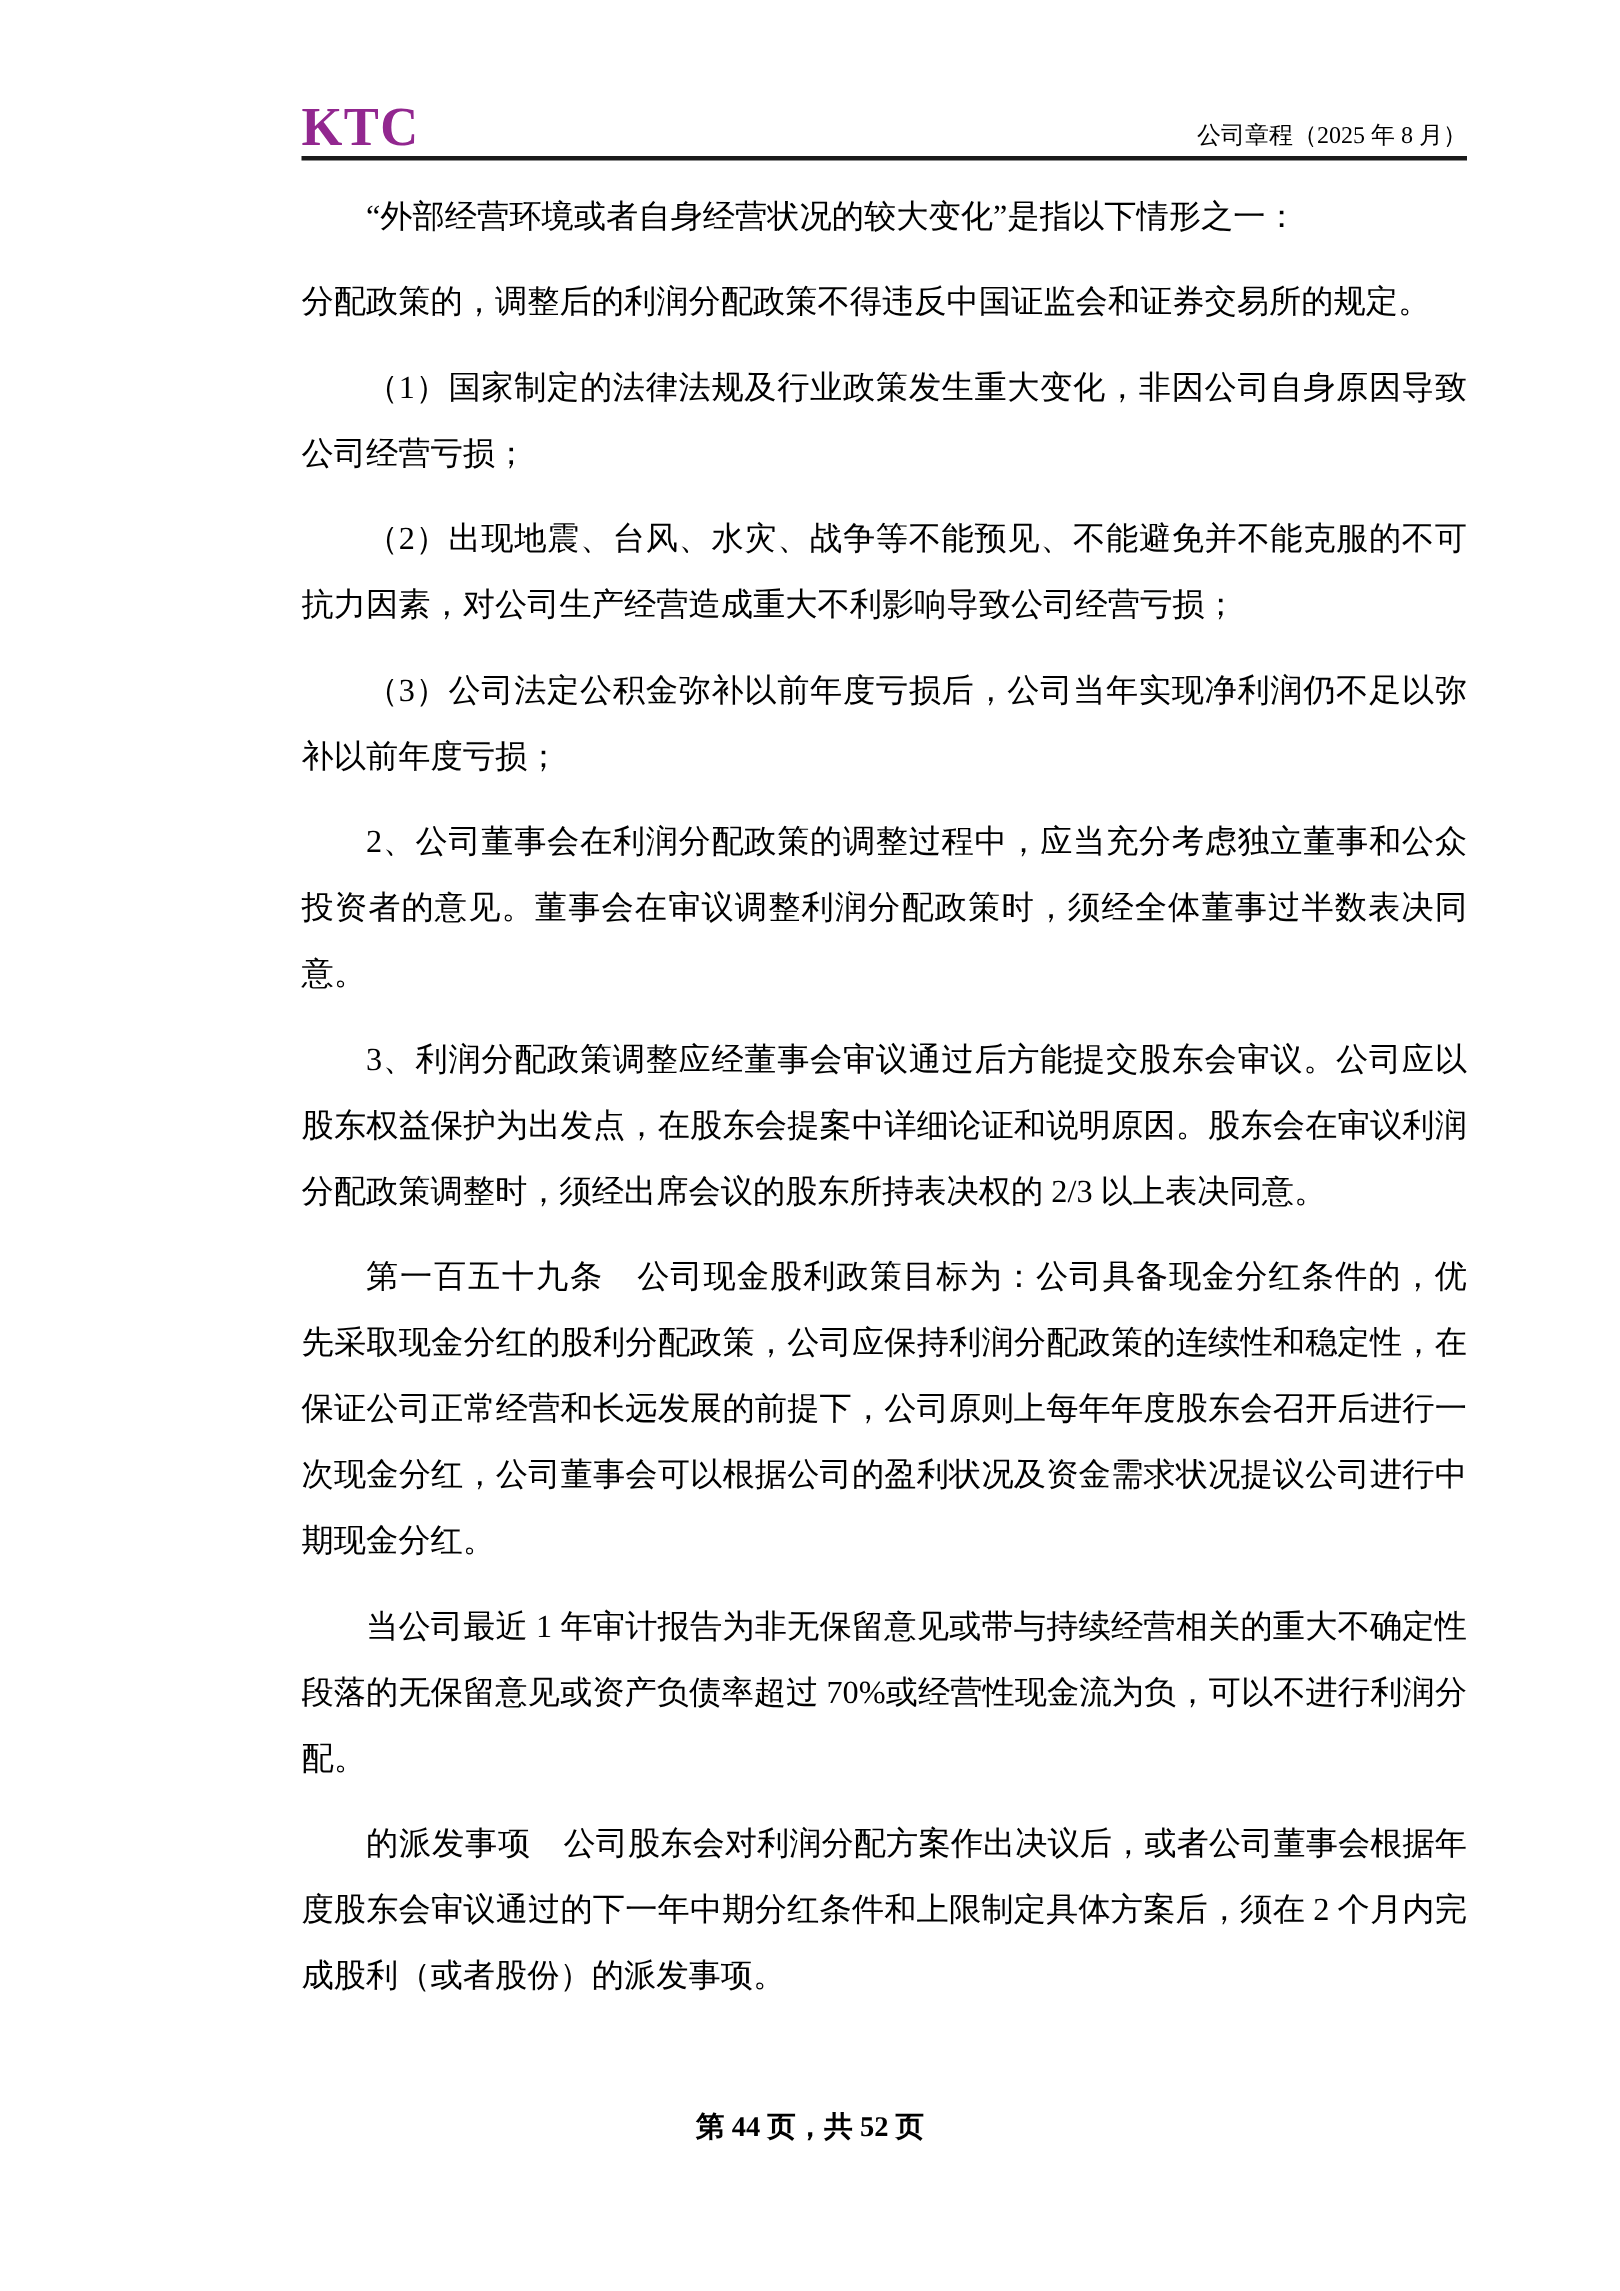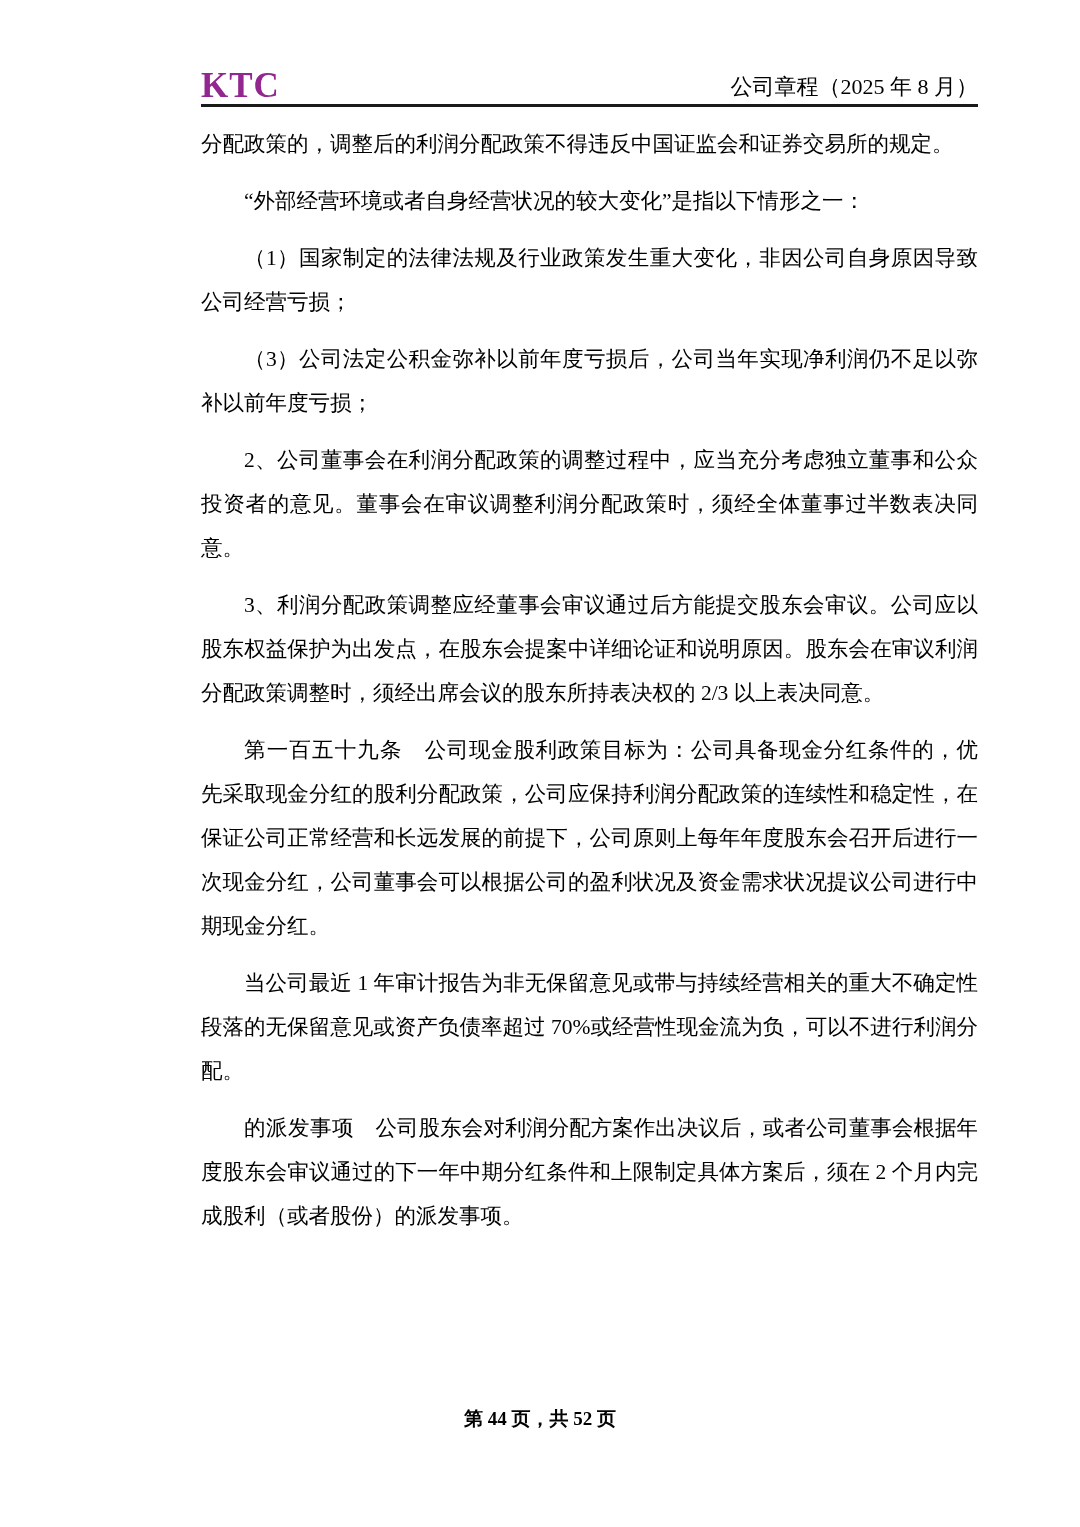--- a/index.html
+++ b/index.html
@@ -29,21 +29,21 @@
     font-weight: 700;
     font-size: 35px;
     line-height: 1;
     letter-spacing: 1px;
     transform: scaleY(1.05);
   }
   .header-title {
     position: absolute;
     right: 0;
     bottom: 6px;
-    font-size: 22px;
+    font-size: 16px;
     line-height: 1.2;
   }
   .header-rule {
     position: absolute;
     left: 155px;
     width: 777px;
     top: 104px;
     height: 0;
     border-top: 3px solid #1a1a1a;
   }
@@ -86,23 +86,24 @@
 <div class="page">
 
   <div class="header">
     <div class="logo" style="color: rgb(146, 39, 143);">KTC</div>
     <div class="header-title">公司章程（2025 年 8 月）</div>
   </div>
 
   <div class="header-rule"></div>
 
   <div class="doc-body">
+      <p class="para"><span>“外部经营环境或者自身经营状况的较大变化”是指以下情形之一：</span></p>
       <p class="para no-indent"><span>分配政策的，调整后的利润分配政策不得违反中国证监会和证券交易所的规定。</span></p>
-      <p class="para"><span>“外部经营环境或者自身经营状况的较大变化”是指以下情形之一：</span></p>
       <p class="para"><span>（1）国家制定的法律法规及行业政策发生重大变化，非因公司自身原因导致公司经营亏损；</span></p>
+      <p class="para"><span>（2）出现地震、台风、水灾、战争等不能预见、不能避免并不能克服的不可抗力因素，对公司生产经营造成重大不利影响导致公司经营亏损；</span></p>
       <p class="para"><span>（3）公司法定公积金弥补以前年度亏损后，公司当年实现净利润仍不足以弥补以前年度亏损；</span></p>
       <p class="para"><span>2、公司董事会在利润分配政策的调整过程中，应当充分考虑独立董事和公众投资者的意见。董事会在审议调整利润分配政策时，须经全体董事过半数表决同意。</span></p>
       <p class="para"><span>3、利润分配政策调整应经董事会审议通过后方能提交股东会审议。公司应以股东权益保护为出发点，在股东会提案中详细论证和说明原因。股东会在审议利润分配政策调整时，须经出席会议的股东所持表决权的 2/3 以上表决同意。</span></p>
       <p class="para"><span class="hei">第一百五十九条</span><span>　公司现金股利政策目标为：公司具备现金分红条件的，优先采取现金分红的股利分配政策，公司应保持利润分配政策的连续性和稳定性，在保证公司正常经营和长远发展的前提下，公司原则上每年年度股东会召开后进行一次现金分红，公司董事会可以根据公司的盈利状况及资金需求状况提议公司进行中期现金分红。</span></p>
       <p class="para"><span>当公司最近 1 年审计报告为非无保留意见或带与持续经营相关的重大不确定性段落的无保留意见或资产负债率超过 70%或经营性现金流为负，可以不进行利润分配。</span></p>
       <p class="para"><span class="hei">的派发事项</span><span>　公司股东会对利润分配方案作出决议后，或者公司董事会根据年度股东会审议通过的下一年中期分红条件和上限制定具体方案后，须在 2 个月内完成股利（或者股份）的派发事项。</span></p>
     </div>
 
   <div class="footer">第 44 页，共 52 页</div>
 

